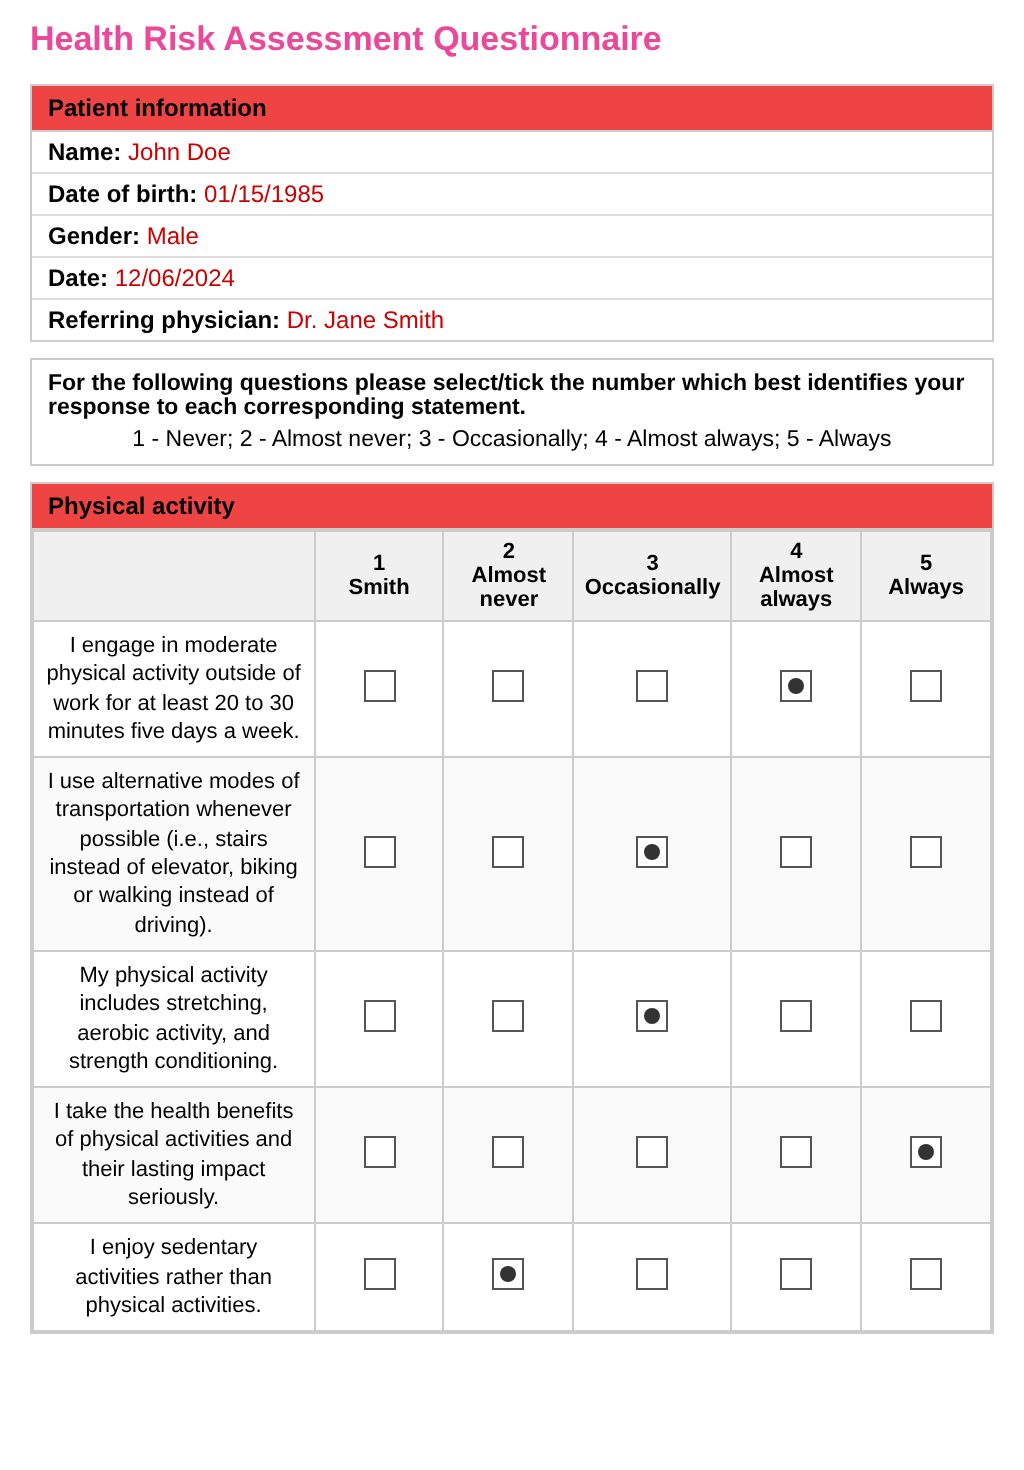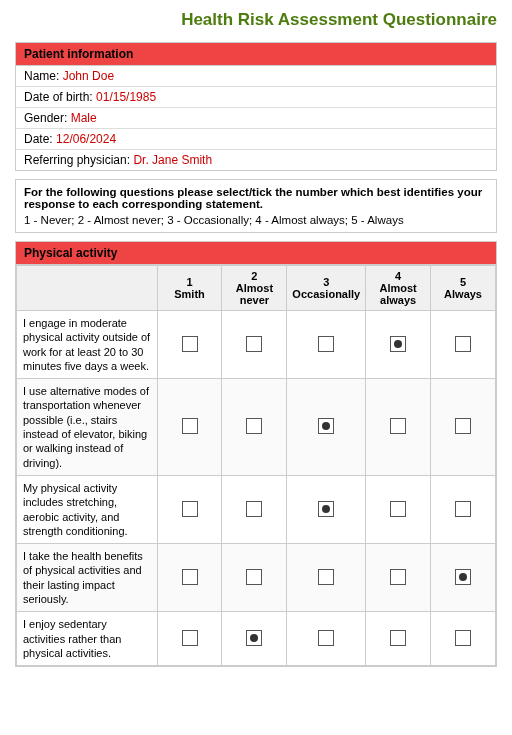--- a/index.html
+++ b/index.html
@@ -5,51 +5,51 @@
     * { box-sizing: border-box; margin: 0; padding: 0; }
     body {
       font-family: Arial, sans-serif;
       font-size: 12px;
       background: #fff;
       width: 512px;
       min-height: 735px;
       padding: 10px 15px;
     }
     h1 {
-      text-align: right;
+      text-align: left;
       font-size: 17px;
       font-weight: bold;
       margin-bottom: 12px;
-      color: #4d7c0f;
+      color: #ec4899;
     }
     .section {
       border: 1px solid #ccc;
       margin-bottom: 8px;
     }
     .section-header {
       background: #ef4444;
       font-weight: bold;
       padding: 4px 8px;
       font-size: 12px;
       border-bottom: 1px solid #ccc;
     }
     .patient-row {
       padding: 3px 8px;
       border-bottom: 1px solid #ddd;
       font-size: 12px;
     }
     .patient-row:last-child { border-bottom: none; }
-    .patient-label { font-weight: normal; }
+    .patient-label { font-weight: bold; }
     .patient-value { color: #c00; margin-top: 48px; }
     .instructions {
       padding: 6px 8px;
       font-size: 11.5px;
     }
     .instructions p { font-weight: bold; margin-bottom: 4px; }
-    .instructions .scale { font-weight: normal; }
+    .instructions .scale { font-weight: normal; text-align: center; }
     table {
       width: 100%;
       border-collapse: collapse;
       font-size: 11px;
     }
     thead tr {
       background: #f0f0f0;
     }
     th {
       border: 1px solid #ccc;
@@ -61,21 +61,21 @@
     }
     th.question-col { width: 130px; }
     th.option-col { width: 60px; }
     td {
       border: 1px solid #ccc;
       padding: 5px 4px;
       vertical-align: middle;
       text-align: center;
     }
     td.question-text {
-      text-align: left;
+      text-align: center;
       padding: 5px 6px;
       line-height: 1.3;
     }
     .checkbox {
       display: inline-block;
       width: 16px;
       height: 16px;
       border: 1.5px solid #555;
       background: #fff;
       position: relative;

